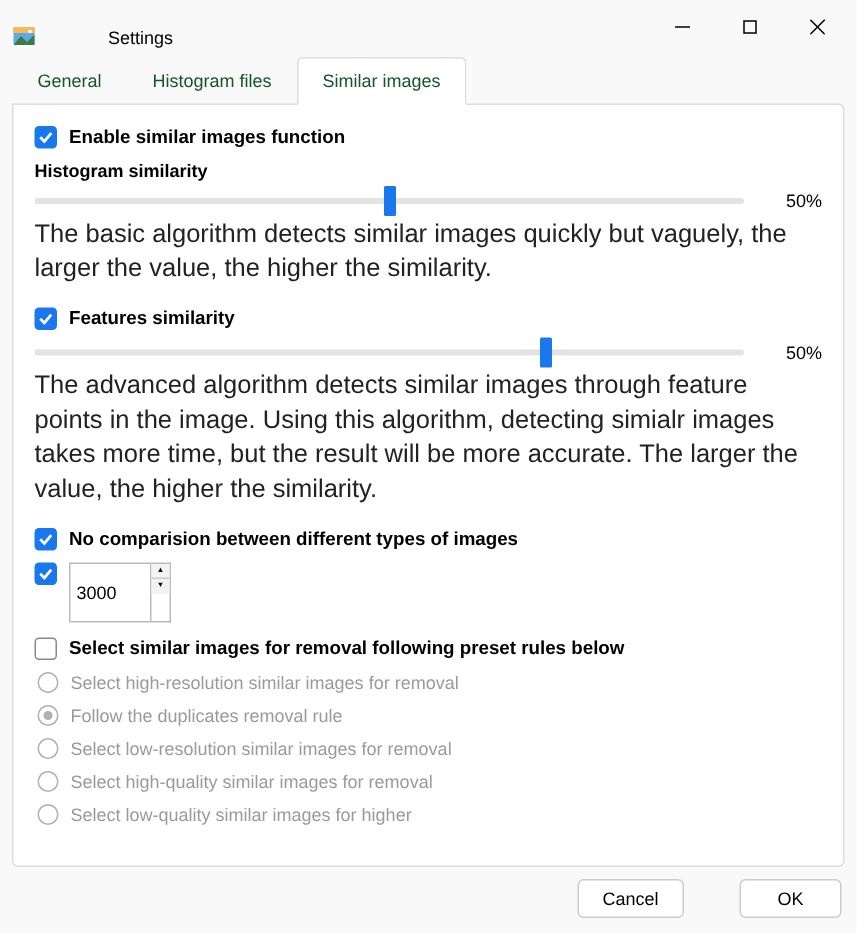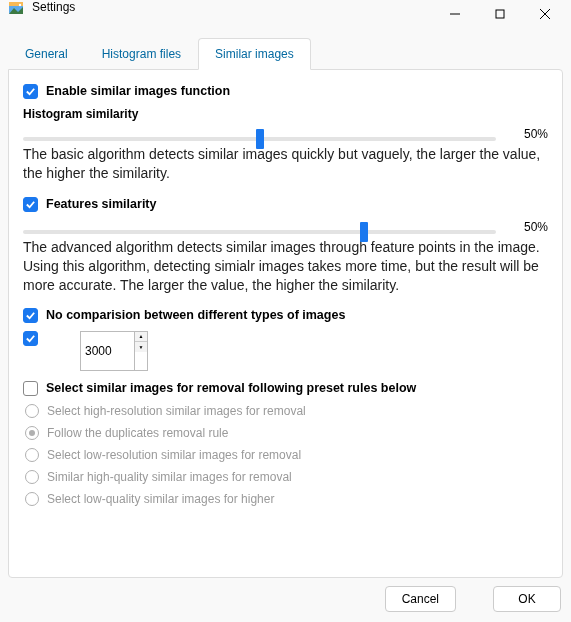--- a/index.html
+++ b/index.html
@@ -9,24 +9,25 @@
       background: #f9f9f9;
       width: 571px;
       height: 622px;
       overflow: hidden;
       display: flex;
       flex-direction: column;
       color: #000;
     }
     .titlebar {
       display: flex;
-      align-items: flex-start;
+      align-items: flex-end;
       height: 32px;
       padding: 0 4px 0 8px;
       background: #f9f9f9;
+      gap: 40px;
     }
     .titlebar .app-icon {
       width: 16px; height: 16px;
       margin-right: 8px;
       display: flex; align-items: center; justify-content: center;
     }
     .titlebar .title {
       flex: 1;
       font-size: 12px;
     }
@@ -39,21 +40,21 @@
       color: #000;
     }
     .tabs {
       display: flex;
       padding: 6px 8px 0 8px;
       gap: 0;
     }
     .tab {
       padding: 8px 16px;
       font-size: 12px;
-      color: #0369a1;
+      color: #14532d;
       border: 1px solid transparent;
       border-bottom: none;
       cursor: default;
     }
     .tab.active {
       background: #fff;
       border: 1px solid #ddd;
       border-bottom: 1px solid #fff;
       border-radius: 4px 4px 0 0;
       position: relative;
@@ -91,21 +92,21 @@
     .checkbox svg { display: none; }
     .bold { font-weight: 600; font-size: 12.5px; }
     .sectlabel {
       font-weight: 600;
       font-size: 12px;
       margin-top: 6px;
       margin-bottom: 6px;
     }
     .slider-row {
       display: flex;
-      align-items: flex-end;
+      align-items: center;
       gap: 22px;
       margin-bottom: 4px;
     }
     .slider-track {
       flex: 1;
       height: 4px;
       background: #e3e3e3;
       border-radius: 2px;
       position: relative;
     }
@@ -117,32 +118,31 @@
       background: #1a78ef;
       border-radius: 1px;
       transform: translateX(-50%);
     }
     .slider-val {
       font-size: 12px;
       min-width: 30px;
       text-align: right;
     }
     .desc {
-      font-size: 14px;
+      font-size: 17px;
       color: #222;
       line-height: 1.35;
       margin-bottom: 14px;
     }
     .num-input {
       width: 55px;
       font-size: 12px;
       padding: 12px 4px;
       border: 1px solid #bbb;
       background: #fff;
-      margin-left: 34px;
     }
     .spinner-wrap {
       display: flex;
       align-items: stretch;
     }
     .spinner-btns {
       display: flex;
       flex-direction: column;
       border: 1px solid #bbb;
       border-left: none;
@@ -317,21 +317,21 @@
     <div class="radioline">
       <span class="radio selected"></span>
       <span>Follow the duplicates removal rule</span>
     </div>
     <div class="radioline">
       <span class="radio"></span>
       <span>Select low-resolution similar images for removal</span>
     </div>
     <div class="radioline">
       <span class="radio"></span>
-      <span>Similar high-quality similar images for removal</span>
+      <span>Select high-quality similar images for removal</span>
     </div>
     <div class="radioline">
       <span class="radio"></span>
       <span>Select low-quality similar images for higher</span>
     </div>
   </div>
 
 </div>
 
 <div class="footer">

